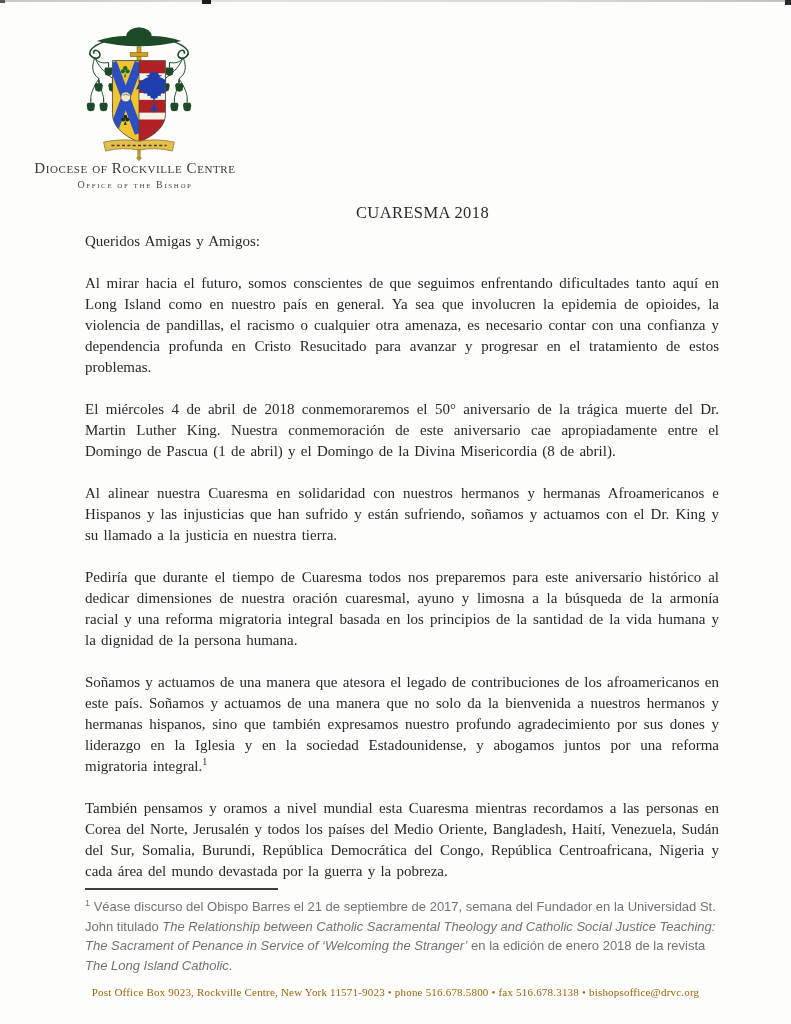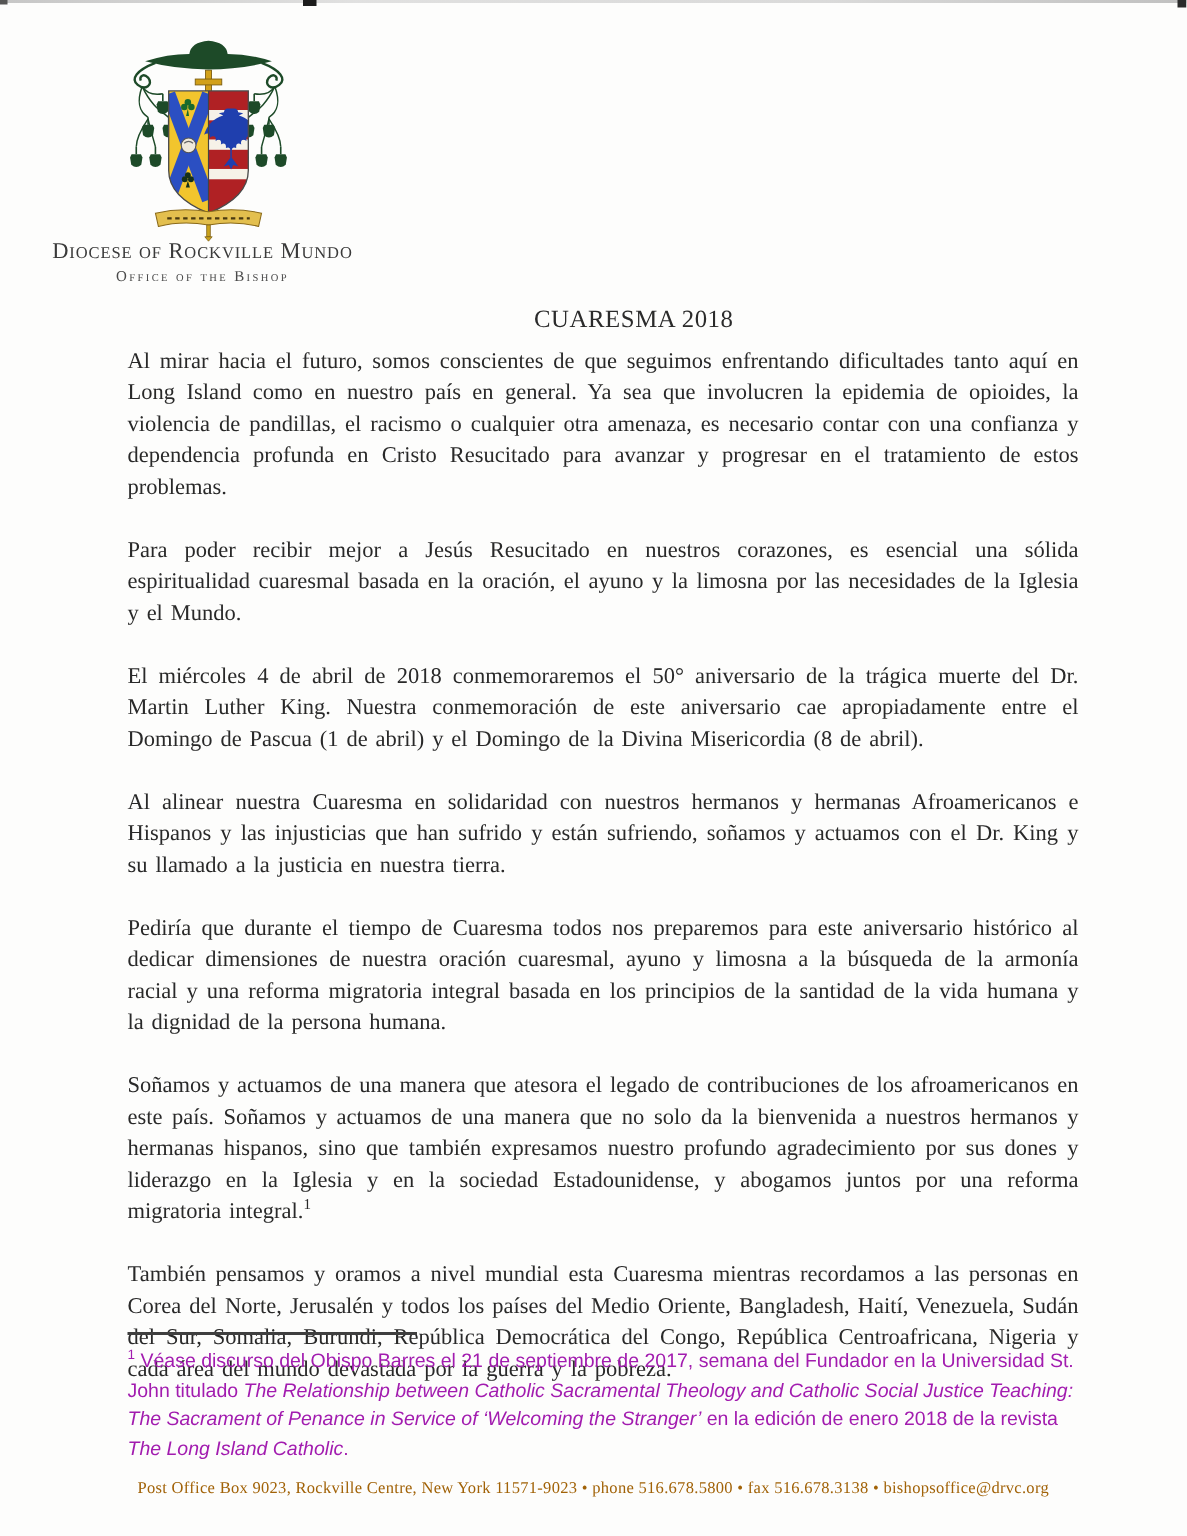--- a/index.html
+++ b/index.html
@@ -44,21 +44,21 @@
   }
   .salutation{margin:0 0 12px;text-align:left;}
   .letter-body p{margin:0 0 21px;}
   .letter-body sup{font-size:10px;line-height:0;}
 
   
   .footnote-block{position:absolute;left:85px;top:888px;width:632px;}
   .footnote-rule{width:193px;border:0;border-top:2px solid #3f3f3f;margin:0 0 7px;}
   .footnote-text{
     font-family:"Liberation Sans","DejaVu Sans",sans-serif;
-    font-size:13px;line-height:19.5px;color:#a21caf;text-align:left;
+    font-size:13px;line-height:19.5px;color:#737373;text-align:left;
   }
   .footnote-text sup{font-size:9px;line-height:0;}
 
   
   .footer-line{
     position:absolute;top:986px;left:0;width:100%;text-align:center;white-space:nowrap;
     font-size:11px;letter-spacing:.2px;color:#a16207;
   }
 </style>
 </head>
@@ -162,28 +162,28 @@
     <g>
       <path d="M22,121 Q40,117 58,120 Q76,117 94,121 L92,130 Q76,126 58,129 Q40,126 24,130 Z" fill="#e3bf4e" stroke="#8a6a1a" stroke-width="0.7"></path>
       <path d="M30,124.5 L86,124.5" stroke="#4a3a10" stroke-width="1.5" stroke-dasharray="3 2.4" fill="none"></path>
     </g>
     <g fill="#caa21c" stroke="#7a5c10" stroke-width="0.5">
       <rect x="56.8" y="129" width="2.4" height="8"></rect>
       <path d="M55.5,137 h5 l-2.5,3 z"></path>
     </g>
   </svg>
 
-  <div class="org-name">Diocese of Rockville Mundo</div>
+  <div class="org-name">Diocese of Rockville Centre</div>
   <div class="office-name">Office of the Bishop</div>
 
   <div class="letter-title">CUARESMA 2018</div>
 
   <div class="letter-body">
+    <p class="salutation">Queridos Amigas y Amigos:</p>
     <p><span>Al mirar hacia el futuro, somos conscientes de que seguimos enfrentando dificultades tanto aquí en Long Island como en nuestro país en general. Ya sea que involucren la epidemia de opioides, la violencia de pandillas, el racismo o cualquier otra amenaza, es necesario contar con una confianza y dependencia profunda en Cristo Resucitado para avanzar y progresar en el tratamiento de estos problemas.</span></p>
-    <p><span>Para poder recibir mejor a Jesús Resucitado en nuestros corazones, es esencial una sólida espiritualidad cuaresmal basada en la oración, el ayuno y la limosna por las necesidades de la Iglesia y el Mundo.</span></p>
     <p><span>El miércoles 4 de abril de 2018 conmemoraremos el 50° aniversario de la trágica muerte del Dr. Martin Luther King. Nuestra conmemoración de este aniversario cae apropiadamente entre el Domingo de Pascua (1 de abril) y el Domingo de la Divina Misericordia (8 de abril).</span></p>
     <p><span>Al alinear nuestra Cuaresma en solidaridad con nuestros hermanos y hermanas Afroamericanos e Hispanos y las injusticias que han sufrido y están sufriendo, soñamos y actuamos con el Dr. King y su llamado a la justicia en nuestra tierra.</span></p>
     <p><span>Pediría que durante el tiempo de Cuaresma todos nos preparemos para este aniversario histórico al dedicar dimensiones de nuestra oración cuaresmal, ayuno y limosna a la búsqueda de la armonía racial y una reforma migratoria integral basada en los principios de la santidad de la vida humana y la dignidad de la persona humana.</span></p>
     <p><span>Soñamos y actuamos de una manera que atesora el legado de contribuciones de los afroamericanos en este país. Soñamos y actuamos de una manera que no solo da la bienvenida a nuestros hermanos y hermanas hispanos, sino que también expresamos nuestro profundo agradecimiento por sus dones y liderazgo en la Iglesia y en la sociedad Estadounidense, y abogamos juntos por una reforma migratoria integral.</span><sup>1</sup></p>
     <p><span>También pensamos y oramos a nivel mundial esta Cuaresma mientras recordamos a las personas en Corea del Norte, Jerusalén y todos los países del Medio Oriente, Bangladesh, Haití, Venezuela, Sudán del Sur, Somalia, Burundi, República Democrática del Congo, República Centroafricana, Nigeria y cada área del mundo devastada por la guerra y la pobreza.</span></p>
   </div>
 
   <div class="footnote-block">
     <hr class="footnote-rule">
     <div class="footnote-text"><sup>1</sup><span> Véase discurso del Obispo Barres el 21 de septiembre de 2017, semana del Fundador en la Universidad St. John titulado </span><span style="font-style: italic;">The Relationship between Catholic Sacramental Theology and Catholic Social Justice Teaching: The Sacrament of Penance in Service of ‘Welcoming the Stranger’</span><span> en la edición de enero 2018 de la revista </span><span style="font-style: italic;">The Long Island Catholic</span><span>.</span></div>

